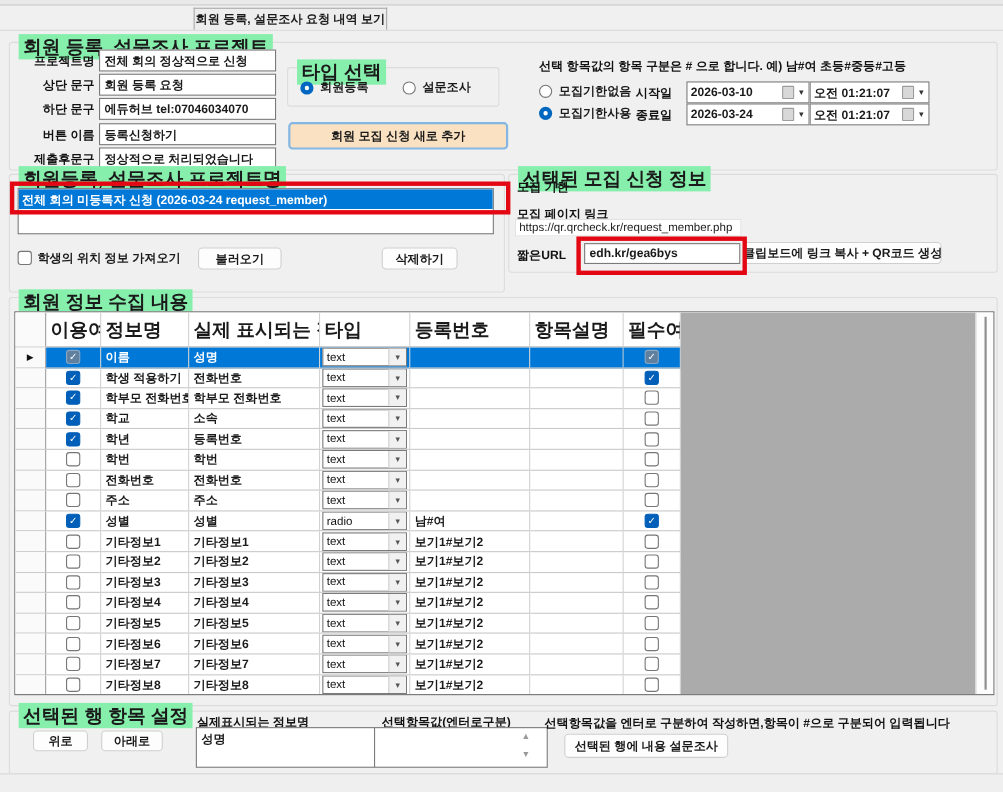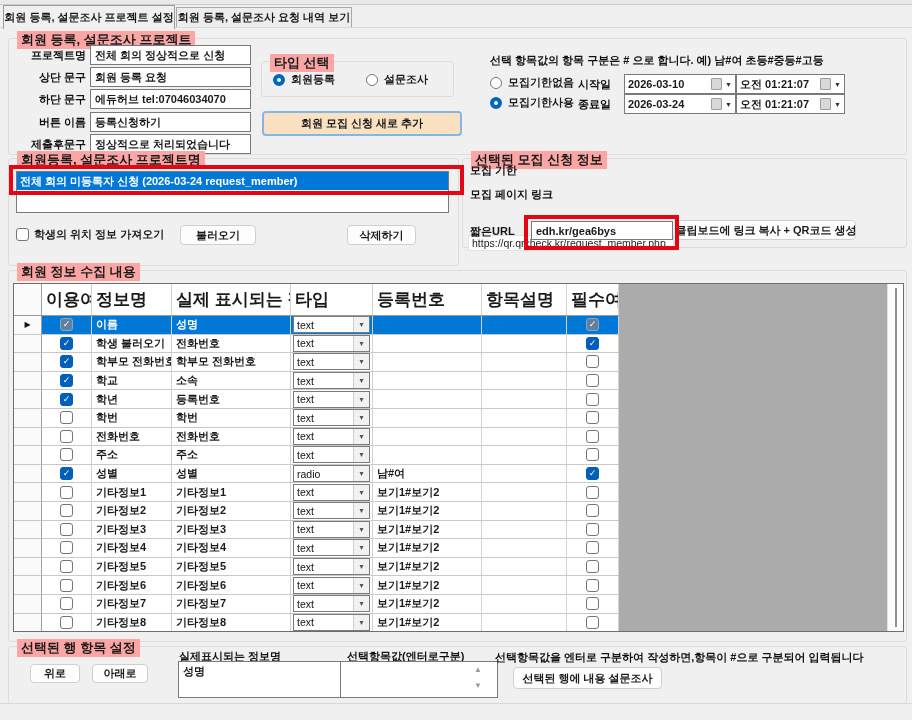--- a/index.html
+++ b/index.html
@@ -7,21 +7,21 @@
     font-family:"Liberation Sans","DejaVu Sans",sans-serif;color:#1a1a1a;}
   .abs{position:absolute;}
   .lbl{position:absolute;font-size:11px;font-weight:600;white-space:nowrap;color:#111;}
   .lbl-r{text-align:right;}
   .tb{position:absolute;background:#fff;border:1px solid #7a7a7a;font-size:11px;font-weight:600;
     padding:0 4px;display:flex;align-items:center;white-space:nowrap;overflow:hidden;}
   .btn{position:absolute;background:#fdfdfd;border:1px solid #cfcfcf;border-radius:4px;font-size:11px;
     font-weight:600;display:flex;align-items:center;justify-content:center;white-space:nowrap;cursor:default;}
   .btn-accent{background:#fae1c2;border:2px solid #84b7e4;}
   .gb{position:absolute;border:1px solid #dcdcdc;border-radius:3px;}
-  .gb-label{position:absolute;top:-8px;left:8px;background:#fca5a5;padding:0 4px;font-size:13px;font-weight:600;white-space:nowrap;}
+  .gb-label{position:absolute;top:-8px;left:8px;background:#86efac;padding:0 4px;font-size:17px;font-weight:600;white-space:nowrap;}
   .radio{width:12px;height:12px;border-radius:50%;background:#fff;border:1px solid #767676;box-sizing:border-box;display:inline-block;flex:none;}
   .radio.on{border:4px solid #0067c0;}
   .radio-row{position:absolute;display:flex;align-items:center;gap:6px;font-size:11px;font-weight:600;}
   .cb{width:13px;height:13px;border-radius:3px;background:#fff;border:1px solid #767676;box-sizing:border-box;
     display:flex;align-items:center;justify-content:center;font-size:9px;line-height:1;color:#fff;flex:none;}
   .cb.on{background:#005fb8;border-color:#005fb8;}
   .cb.on.muted{background:#60809f;border-color:#8aa5c0;}
   .dtp{position:absolute;background:#fff;border:1px solid #7a7a7a;display:flex;align-items:center;
     font-size:11px;font-weight:600;padding:0 3px;gap:3px;}
   .dtp .t{flex:1;white-space:nowrap;overflow:hidden;}
@@ -57,23 +57,20 @@
   .spin{position:absolute;font-size:8px;color:#9a9a9a;line-height:1;}
 </style>
 </head>
 <body>
 
 <div id="screen">
 
   <div class="abs" style="left:0;top:0;width:912px;height:5px;background:#e9e9e9;border-bottom:1px solid #cccccc;box-sizing:border-box;"></div>
 
   <div class="abs" style="left:0;top:27px;width:912px;height:1px;background:#d9d9d9;"></div>
-  <div class="tab" style="left:3px;top:5px;width:172px;height:24px;background:#f0f0f0;border:1px solid #9a9a9a;border-bottom:none;z-index:2;box-sizing:border-box;">
-    <span>회원 등록, 설문조사 프로젝트 설정</span>
-  </div>
   <div class="tab" style="left:176px;top:7px;width:176px;height:20px;background:#ededed;border:1px solid #a8a8a8;border-bottom:none;box-sizing:border-box;">
     <span>회원 등록, 설문조사 요청 내역 보기</span>
   </div>
 
   <div class="gb" style="left:8px;top:38px;width:897px;height:115px;">
     <span class="gb-label">회원 등록, 설문조사 프로젝트</span>
   </div>
   <div id="form-fields">
       <div class="lbl lbl-r" style="left: 8px; top: 48px; width: 78px;">프로젝트명</div>
       <div class="tb" style="left: 90px; top: 45px; width: 151px; height: 18px;">전체 회의 정상적으로 신청</div>
@@ -154,21 +151,21 @@
   </div>
   <div class="btn" style="left:347px;top:225px;width:67px;height:18px;">
     <span>삭제하기</span>
   </div>
 
   <div class="gb" style="left:462px;top:158px;width:443px;height:88px;">
     <span class="gb-label">선택된 모집 신청 정보</span>
   </div>
   <div class="lbl" style="left:470px;top:163px;">모집 기한</div>
   <div class="lbl" style="left:470px;top:187px;">모집 페이지 링크</div>
-  <div class="url-box" style="left:468px;top:199px;width:198px;height:14px;margin-top:36px;">https://qr.qrcheck.kr/request_member.php</div>
+  <div class="url-box" style="left:468px;top:199px;width:198px;height:14px;">https://qr.qrcheck.kr/request_member.php</div>
   <div class="lbl" style="left:470px;top:224px;">짧은URL</div>
   <div class="tb" style="left:531px;top:221px;width:132px;height:17px;">
     <span>edh.kr/gea6bys</span>
   </div>
   <div class="red-box" style="left:524px;top:215px;width:147px;height:27px;"></div>
   <div class="btn" style="left:676px;top:220px;width:178px;height:18px;">
     <span>클립보드에 링크 복사 + QR코드 생성</span>
   </div>
 
   <div class="gb" style="left:8px;top:270px;width:897px;height:370px;">
@@ -209,21 +206,21 @@
           <div class="gcell" style="width: 85px;"></div>
           <div class="gcell center" style="width: 52px;">
             <span class="cb on muted">✓</span>
           </div>
         </div>
         <div class="grow">
           <div class="gcell rh center" style="width: 28px;"></div>
           <div class="gcell center" style="width: 50px;">
             <span class="cb on">✓</span>
           </div>
-          <div class="gcell" style="width: 80px;">학생 불러오기</div>
+          <div class="gcell" style="width: 80px;">학생 적용하기</div>
           <div class="gcell" style="width: 119px;">전화번호</div>
           <div class="gcell" style="width: 82px; padding-left: 2px;">
             <div class="combo">
               <span class="ct">text</span>
               <span class="ca">▾</span>
             </div>
           </div>
           <div class="gcell" style="width: 109px;"></div>
           <div class="gcell" style="width: 85px;"></div>
           <div class="gcell center" style="width: 52px;">

